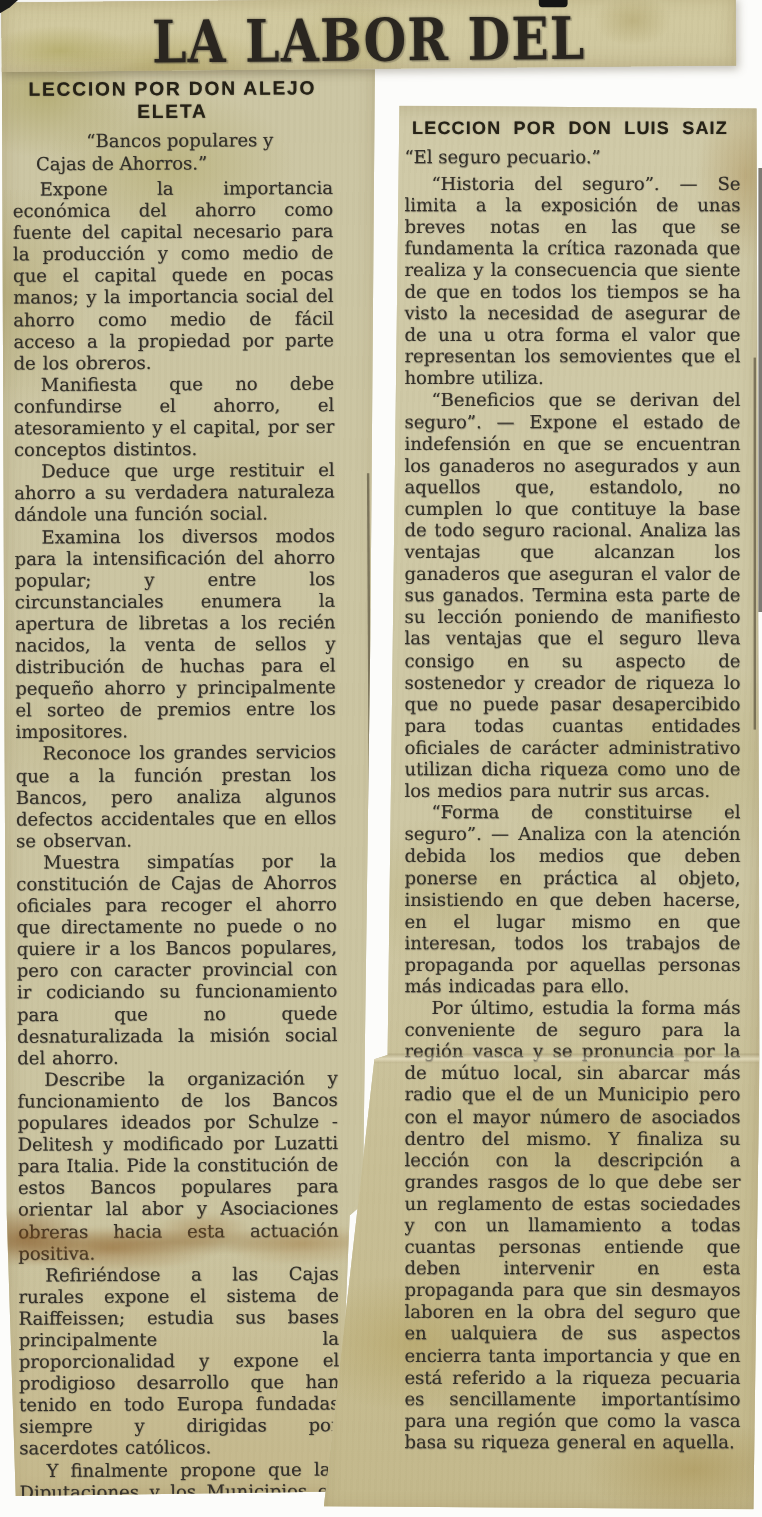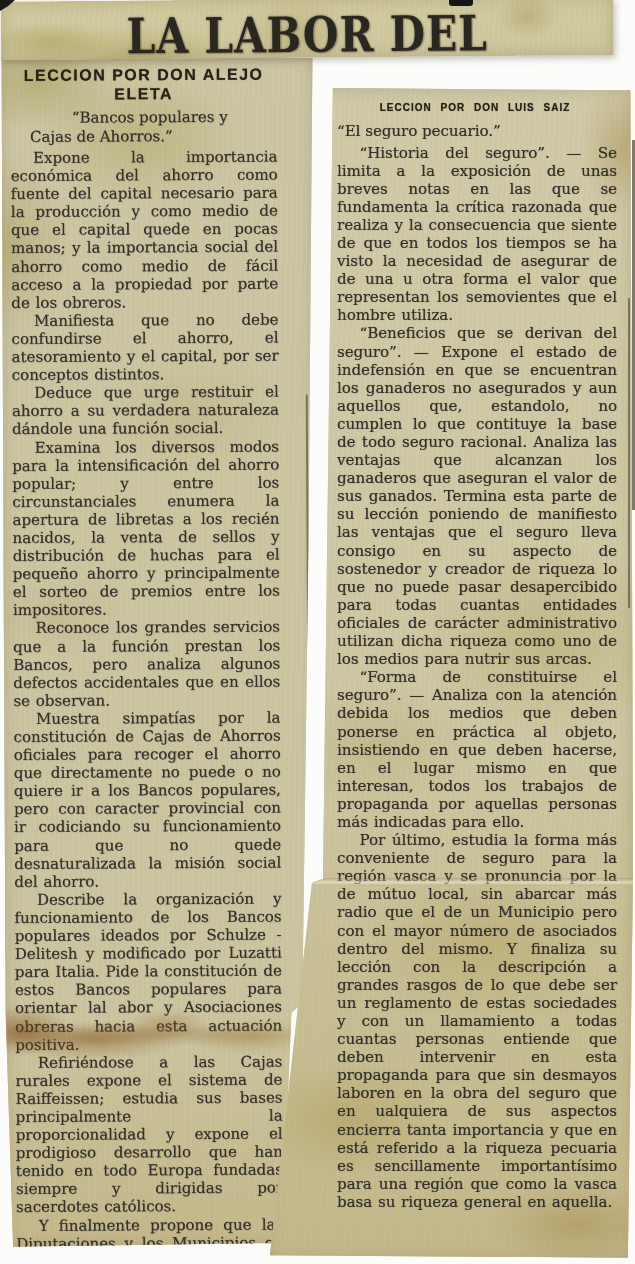--- a/index.html
+++ b/index.html
@@ -63,21 +63,21 @@
   }
   
   .article { position:relative; padding:8px 36px 0 10px; z-index:2; }
   .right-clip .article { padding:8px 16px 0 70px; }
   .section-header {
     margin:2px 0 5px; text-align:center;
     font-family:"Liberation Sans", sans-serif; font-weight:bold;
     font-size:16px; line-height:19px; letter-spacing:1.5px;
     color:#262217; text-shadow:0 0 1px rgba(38,34,23,.65);
   }
-  .right-clip .section-header { font-size:10px; letter-spacing:1px; word-spacing:5px; white-space:nowrap; margin:2px -10px 5px -14px; }
+  .right-clip .section-header { font-size:15px; letter-spacing:1px; word-spacing:5px; white-space:nowrap; margin:2px -10px 5px -14px; }
   .subtitle { font-size:15px; line-height:18.5px; margin:1px 0 3px; color:#33302a; text-shadow:.3px .3px .8px rgba(52,48,42,.6); }
   .left-clip .subtitle { padding-left:1.3em; text-indent:2.8em; max-width:15.5em; }
   .right-clip .subtitle { text-align:left; }
   p.body {
     margin:0; font-size:15px; line-height:18.1px;
     text-align:justify; text-indent:1.5em; word-spacing:1px;
     color:#34302a; text-shadow:.3px .3px .9px rgba(52,48,42,.62);
   }
   
   .fold-stain {

